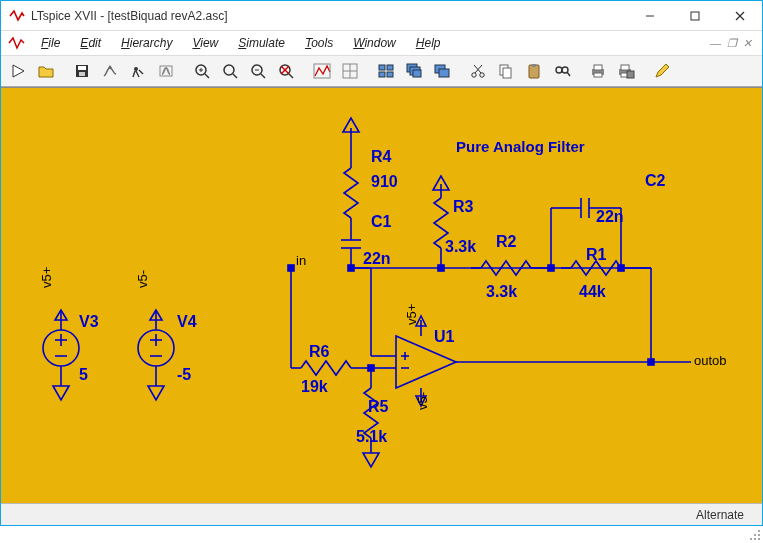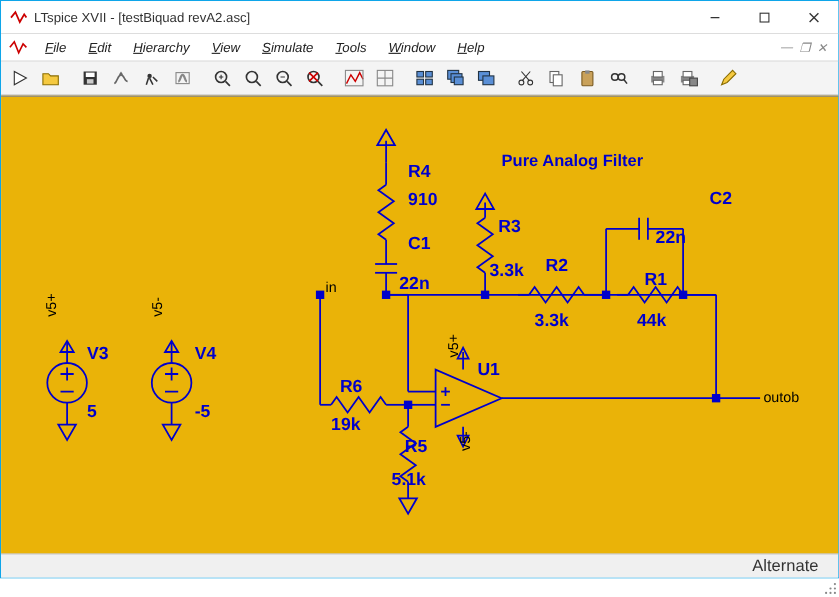--- a/index.html
+++ b/index.html
@@ -13,21 +13,21 @@
   .menubar { height: 24px; display: flex; align-items: center; padding: 0 4px; background: #fff; gap: 4px; font-style: italic; }
   .menu-icon { width: 18px; height: 18px; margin: 0 4px 0 2px; }
   .menu-item { padding: 2px 8px; color: #222; text-decoration: underline; text-decoration-color: transparent; position: relative; }
   .menu-item .ul { text-decoration: underline; }
   .mdi-ctrls { margin-left: auto; display: flex; gap: 6px; padding-right: 6px; color: #888; }
   .mdi-ctrls span { font-size: 11px; cursor: default; }
   .toolbar { height: 32px; display: flex; align-items: center; padding: 2px 4px; gap: 2px; background: #f4f4f4; border-top: 1px solid #ddd; border-bottom: 1px solid #aaa; }
   .tbtn { width: 26px; height: 26px; display: flex; align-items: center; justify-content: center; border: 1px solid transparent; border-radius: 2px; }
   .tsep { width: 6px; }
   .canvas { flex: 1; background: #eab308; position: relative; overflow: hidden; border-top: 1px solid #888; }
-  .statusbar { height: 22px; border-top: 1px solid #bbb; display: flex; align-items: center; justify-content: flex-end; padding: 0 18px; font-size: 15px; color: #333; background: #f0f0f0; }
+  .statusbar { height: 22px; border-top: 1px solid #bbb; display: flex; align-items: center; justify-content: flex-end; padding: 0 18px; font-size: 12px; color: #333; background: #f0f0f0; }
   .status-grip { position: absolute; right: 2px; bottom: 2px; width: 12px; height: 12px; }
 
   
   .sch-label { position: absolute; font-family: Arial, sans-serif; font-size: 16px; font-weight: bold; color: #0000cc; white-space: nowrap; }
   .sch-title { font-size: 15px; }
   .sch-net { color: #000; font-weight: normal; font-size: 13px; }
   .schsvg { position: absolute; left: 0; top: 0; }
 </style>
 </head>
 <body>

